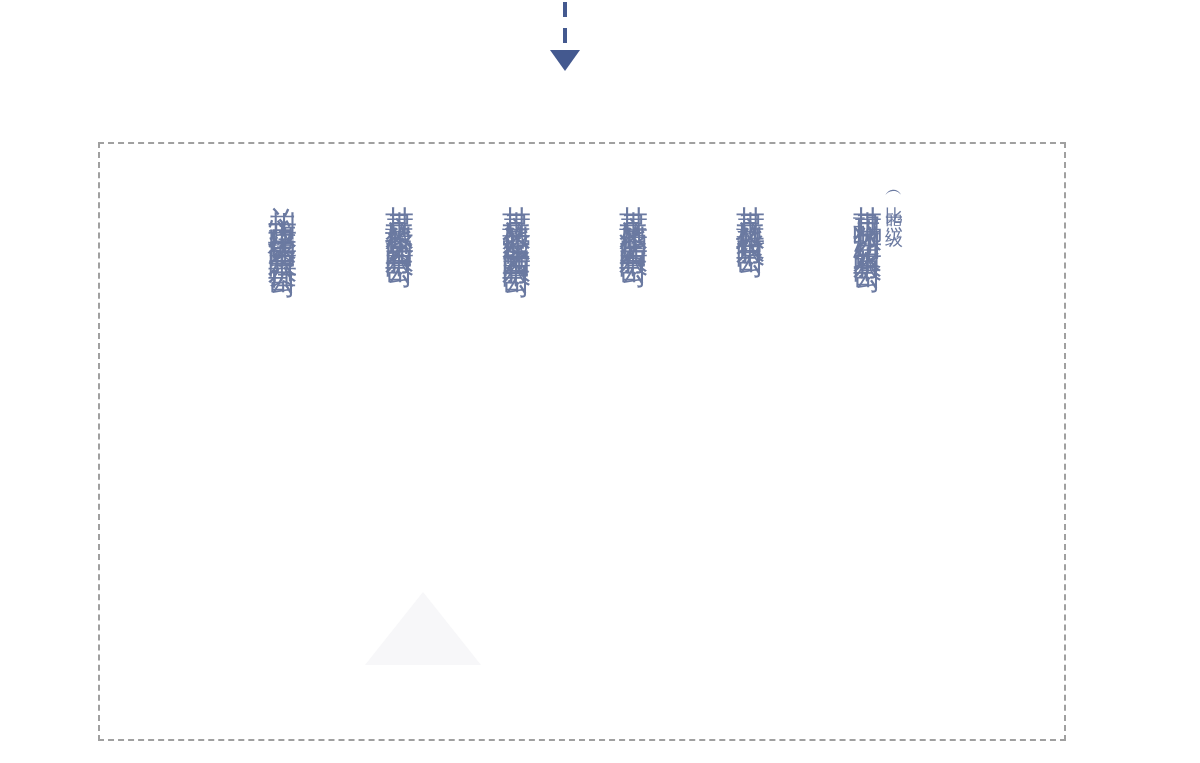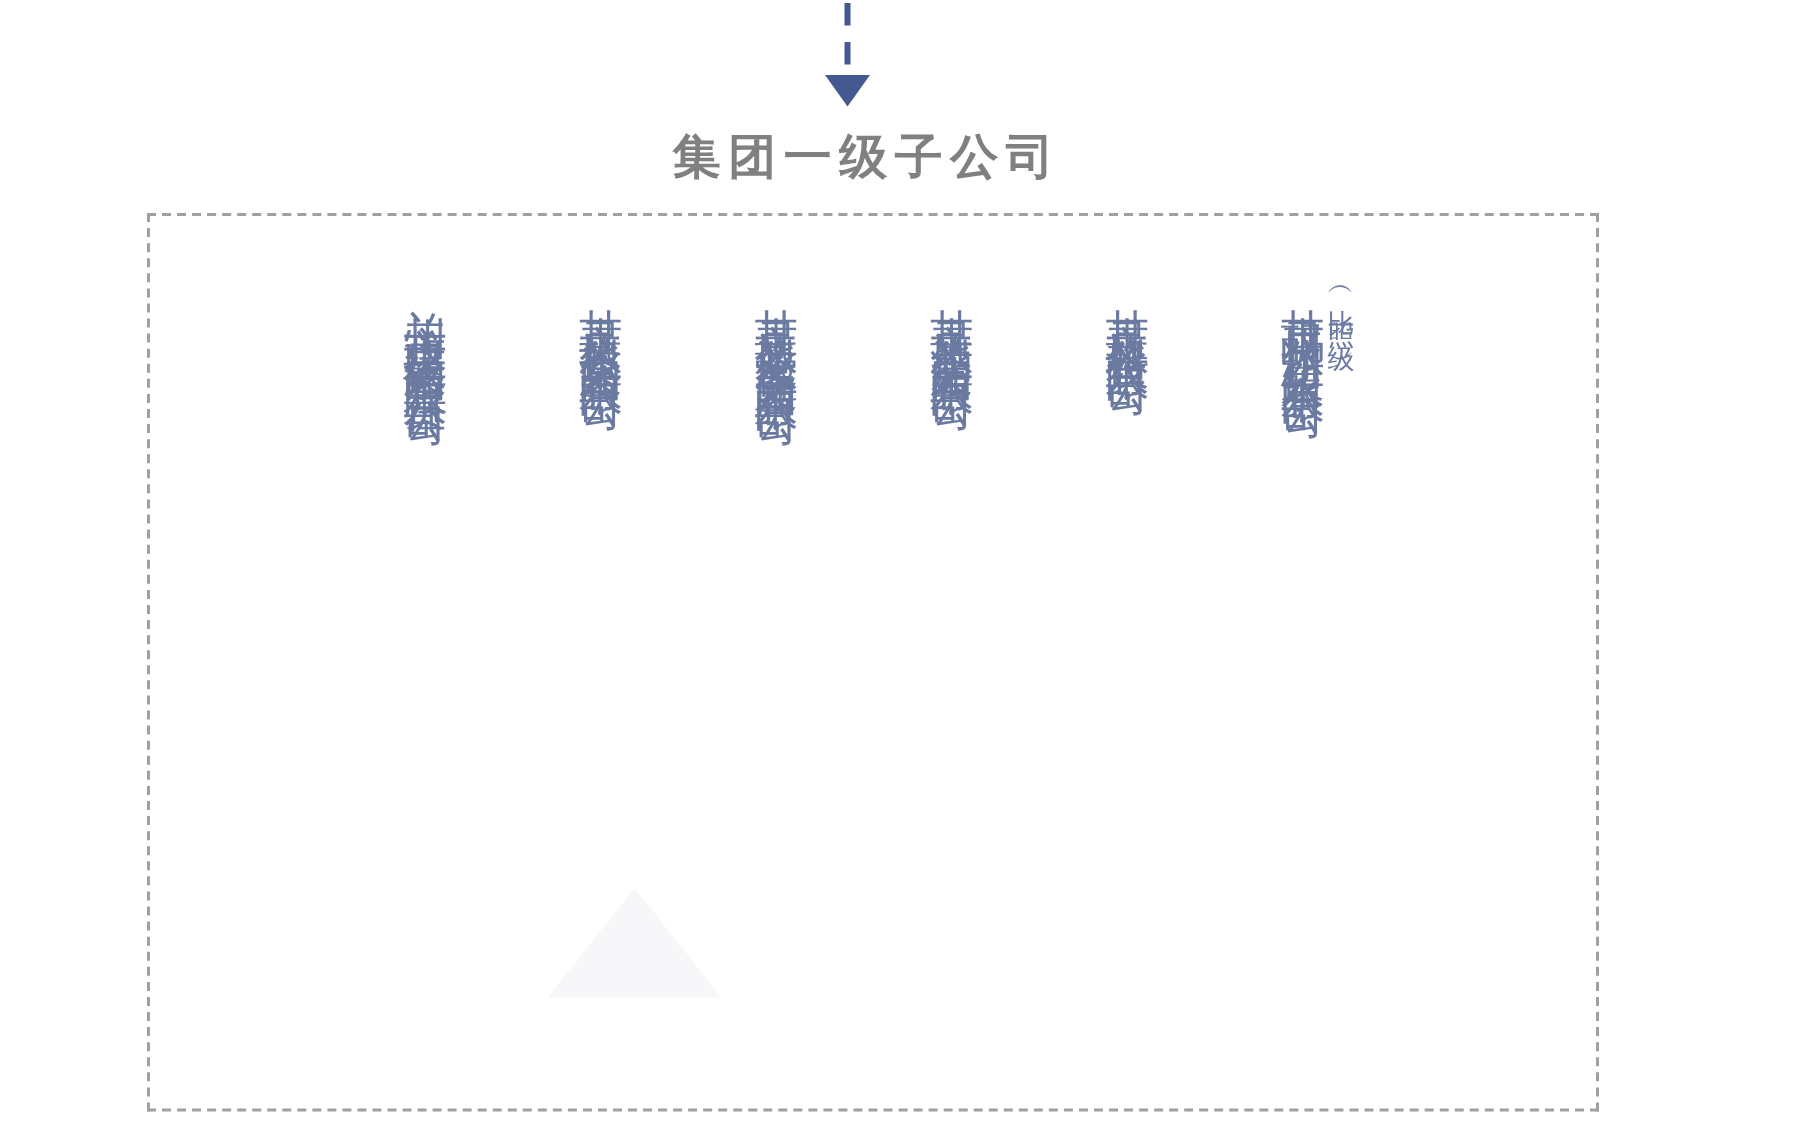--- a/index.html
+++ b/index.html
@@ -118,21 +118,20 @@
 <body>
 
 <div class="stage">
 
   <div class="connector">
     <span class="dash d1"></span>
     <span class="dash d2"></span>
     <span class="arrow-head"></span>
   </div>
 
-  <h1 class="title">集团一级子公司</h1>
 
   <div class="box">
     <div class="watermark"></div>
     <div class="companies" id="companies">
     <div class="company">
       <span class="company-name">兰州市政建设集团有限责任公司</span>
 
     </div>
 
     <div class="company">

